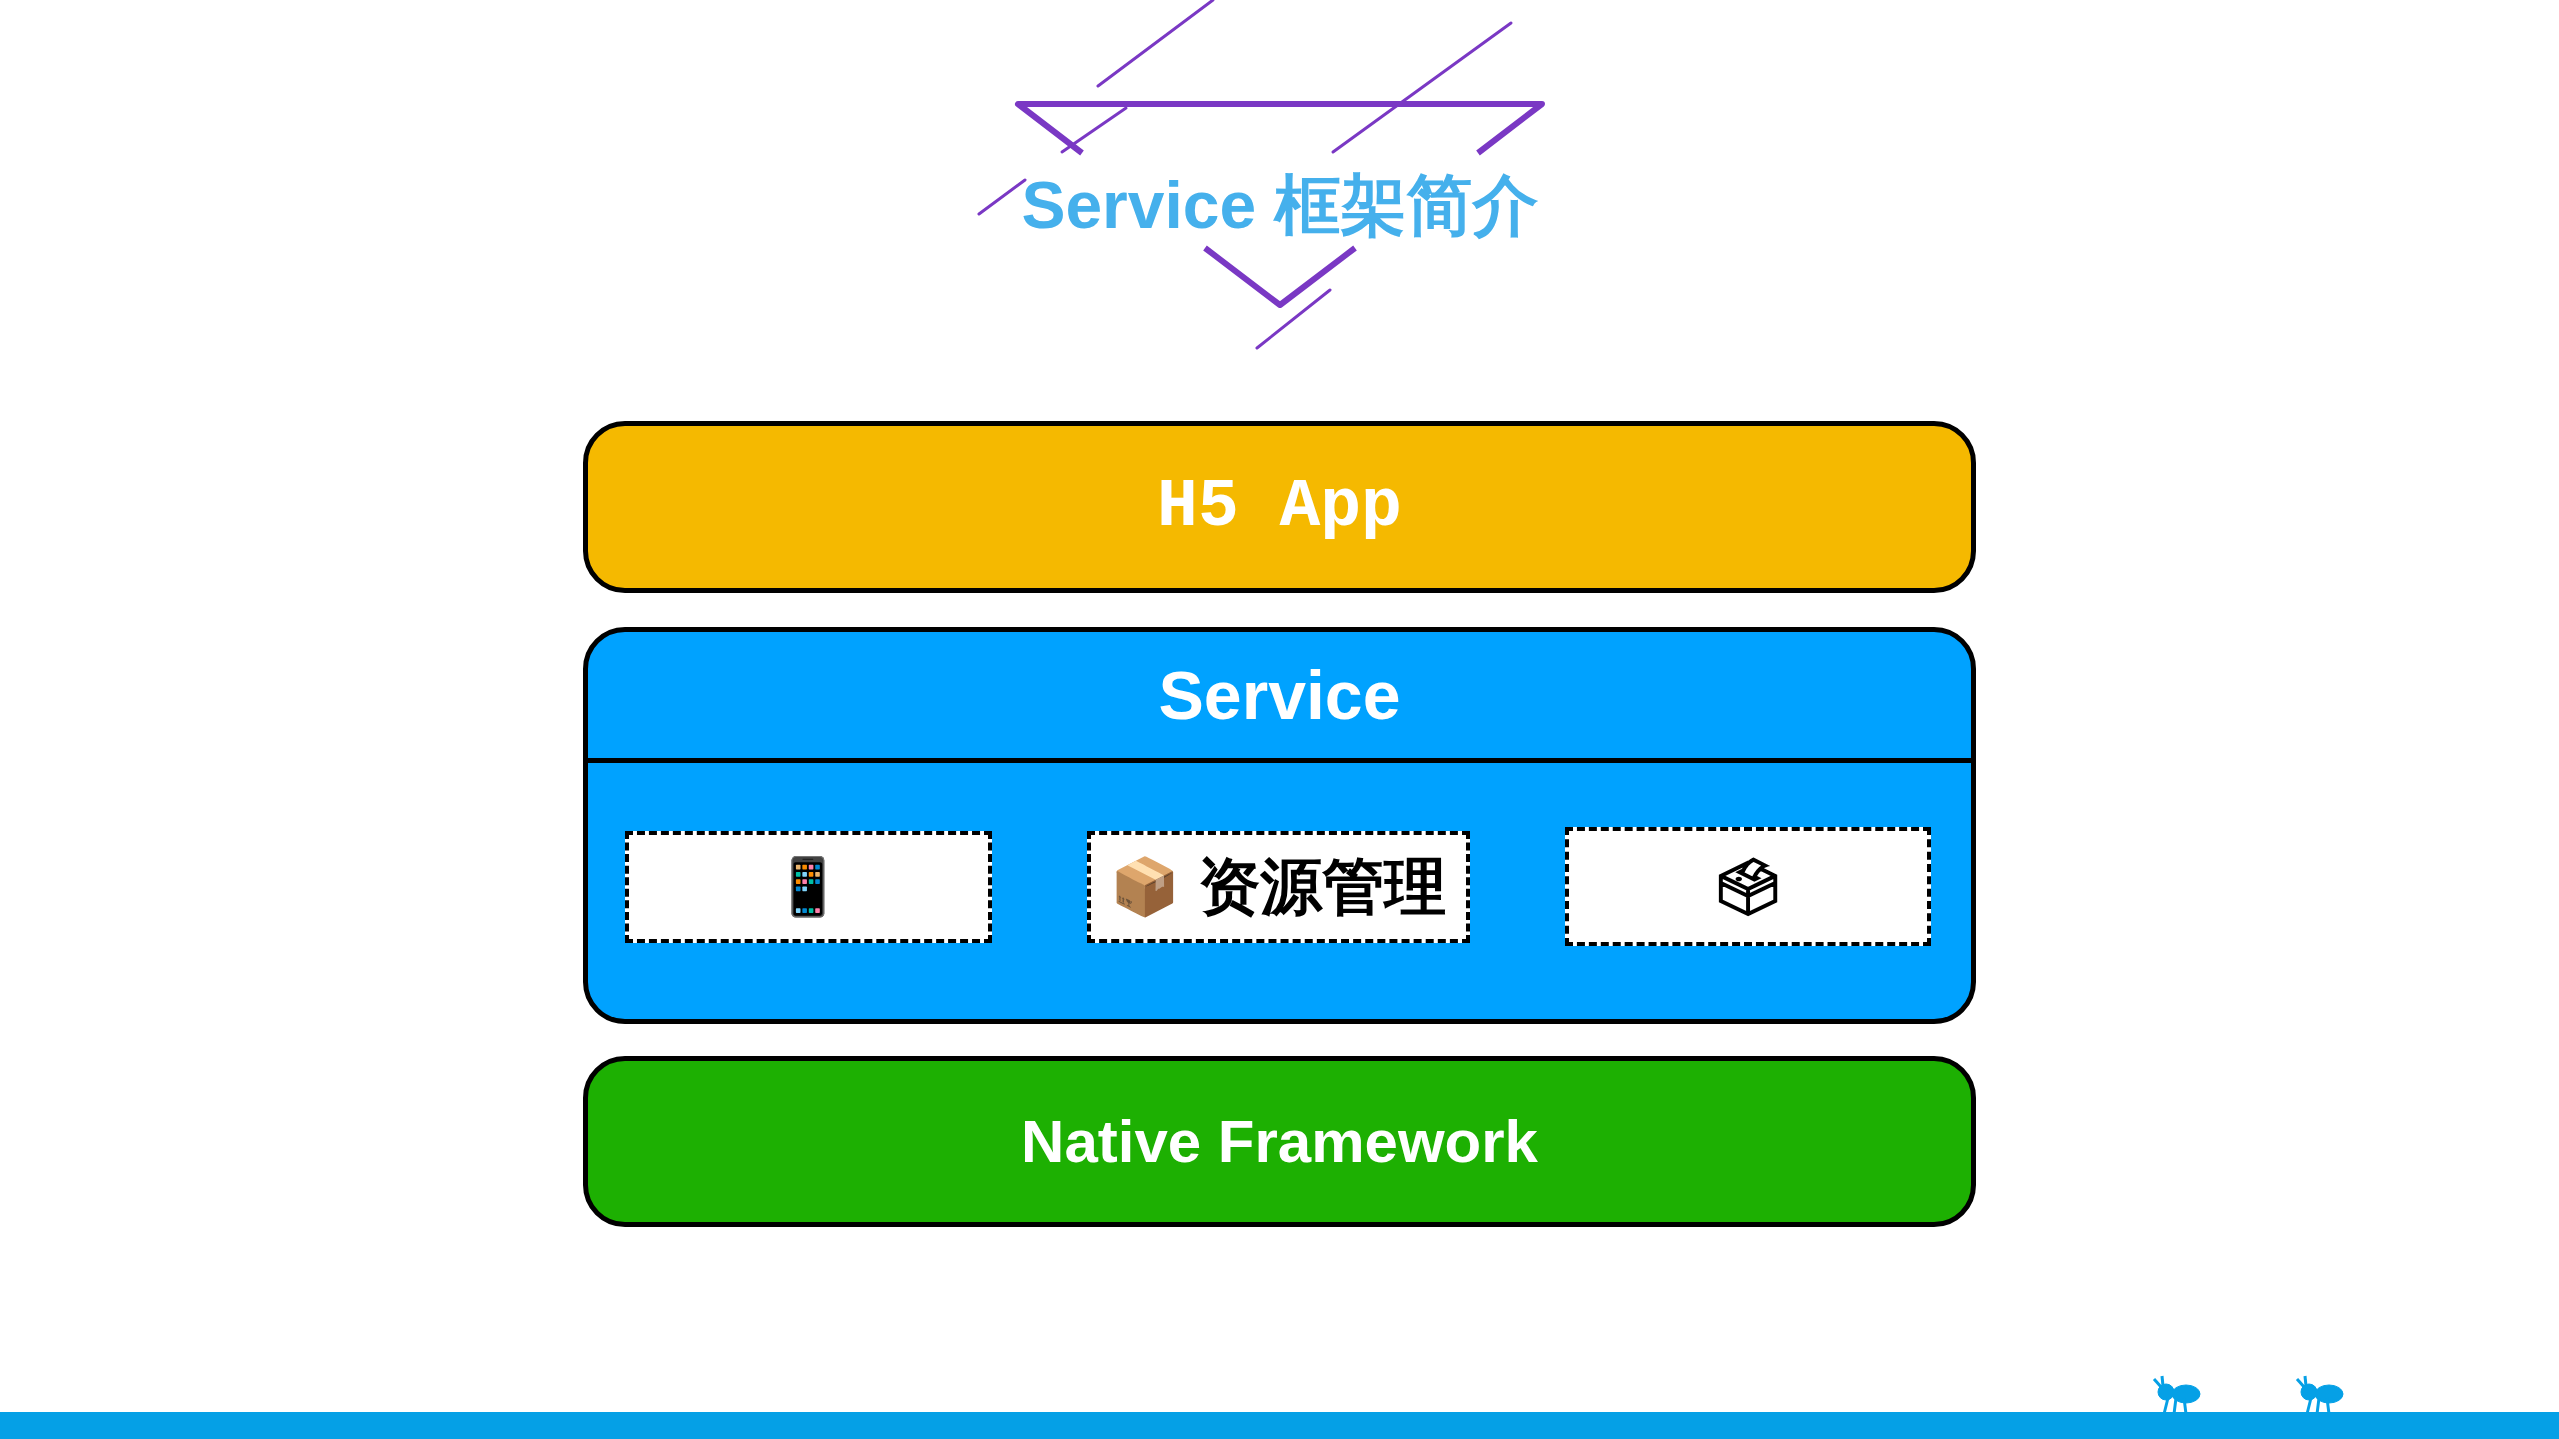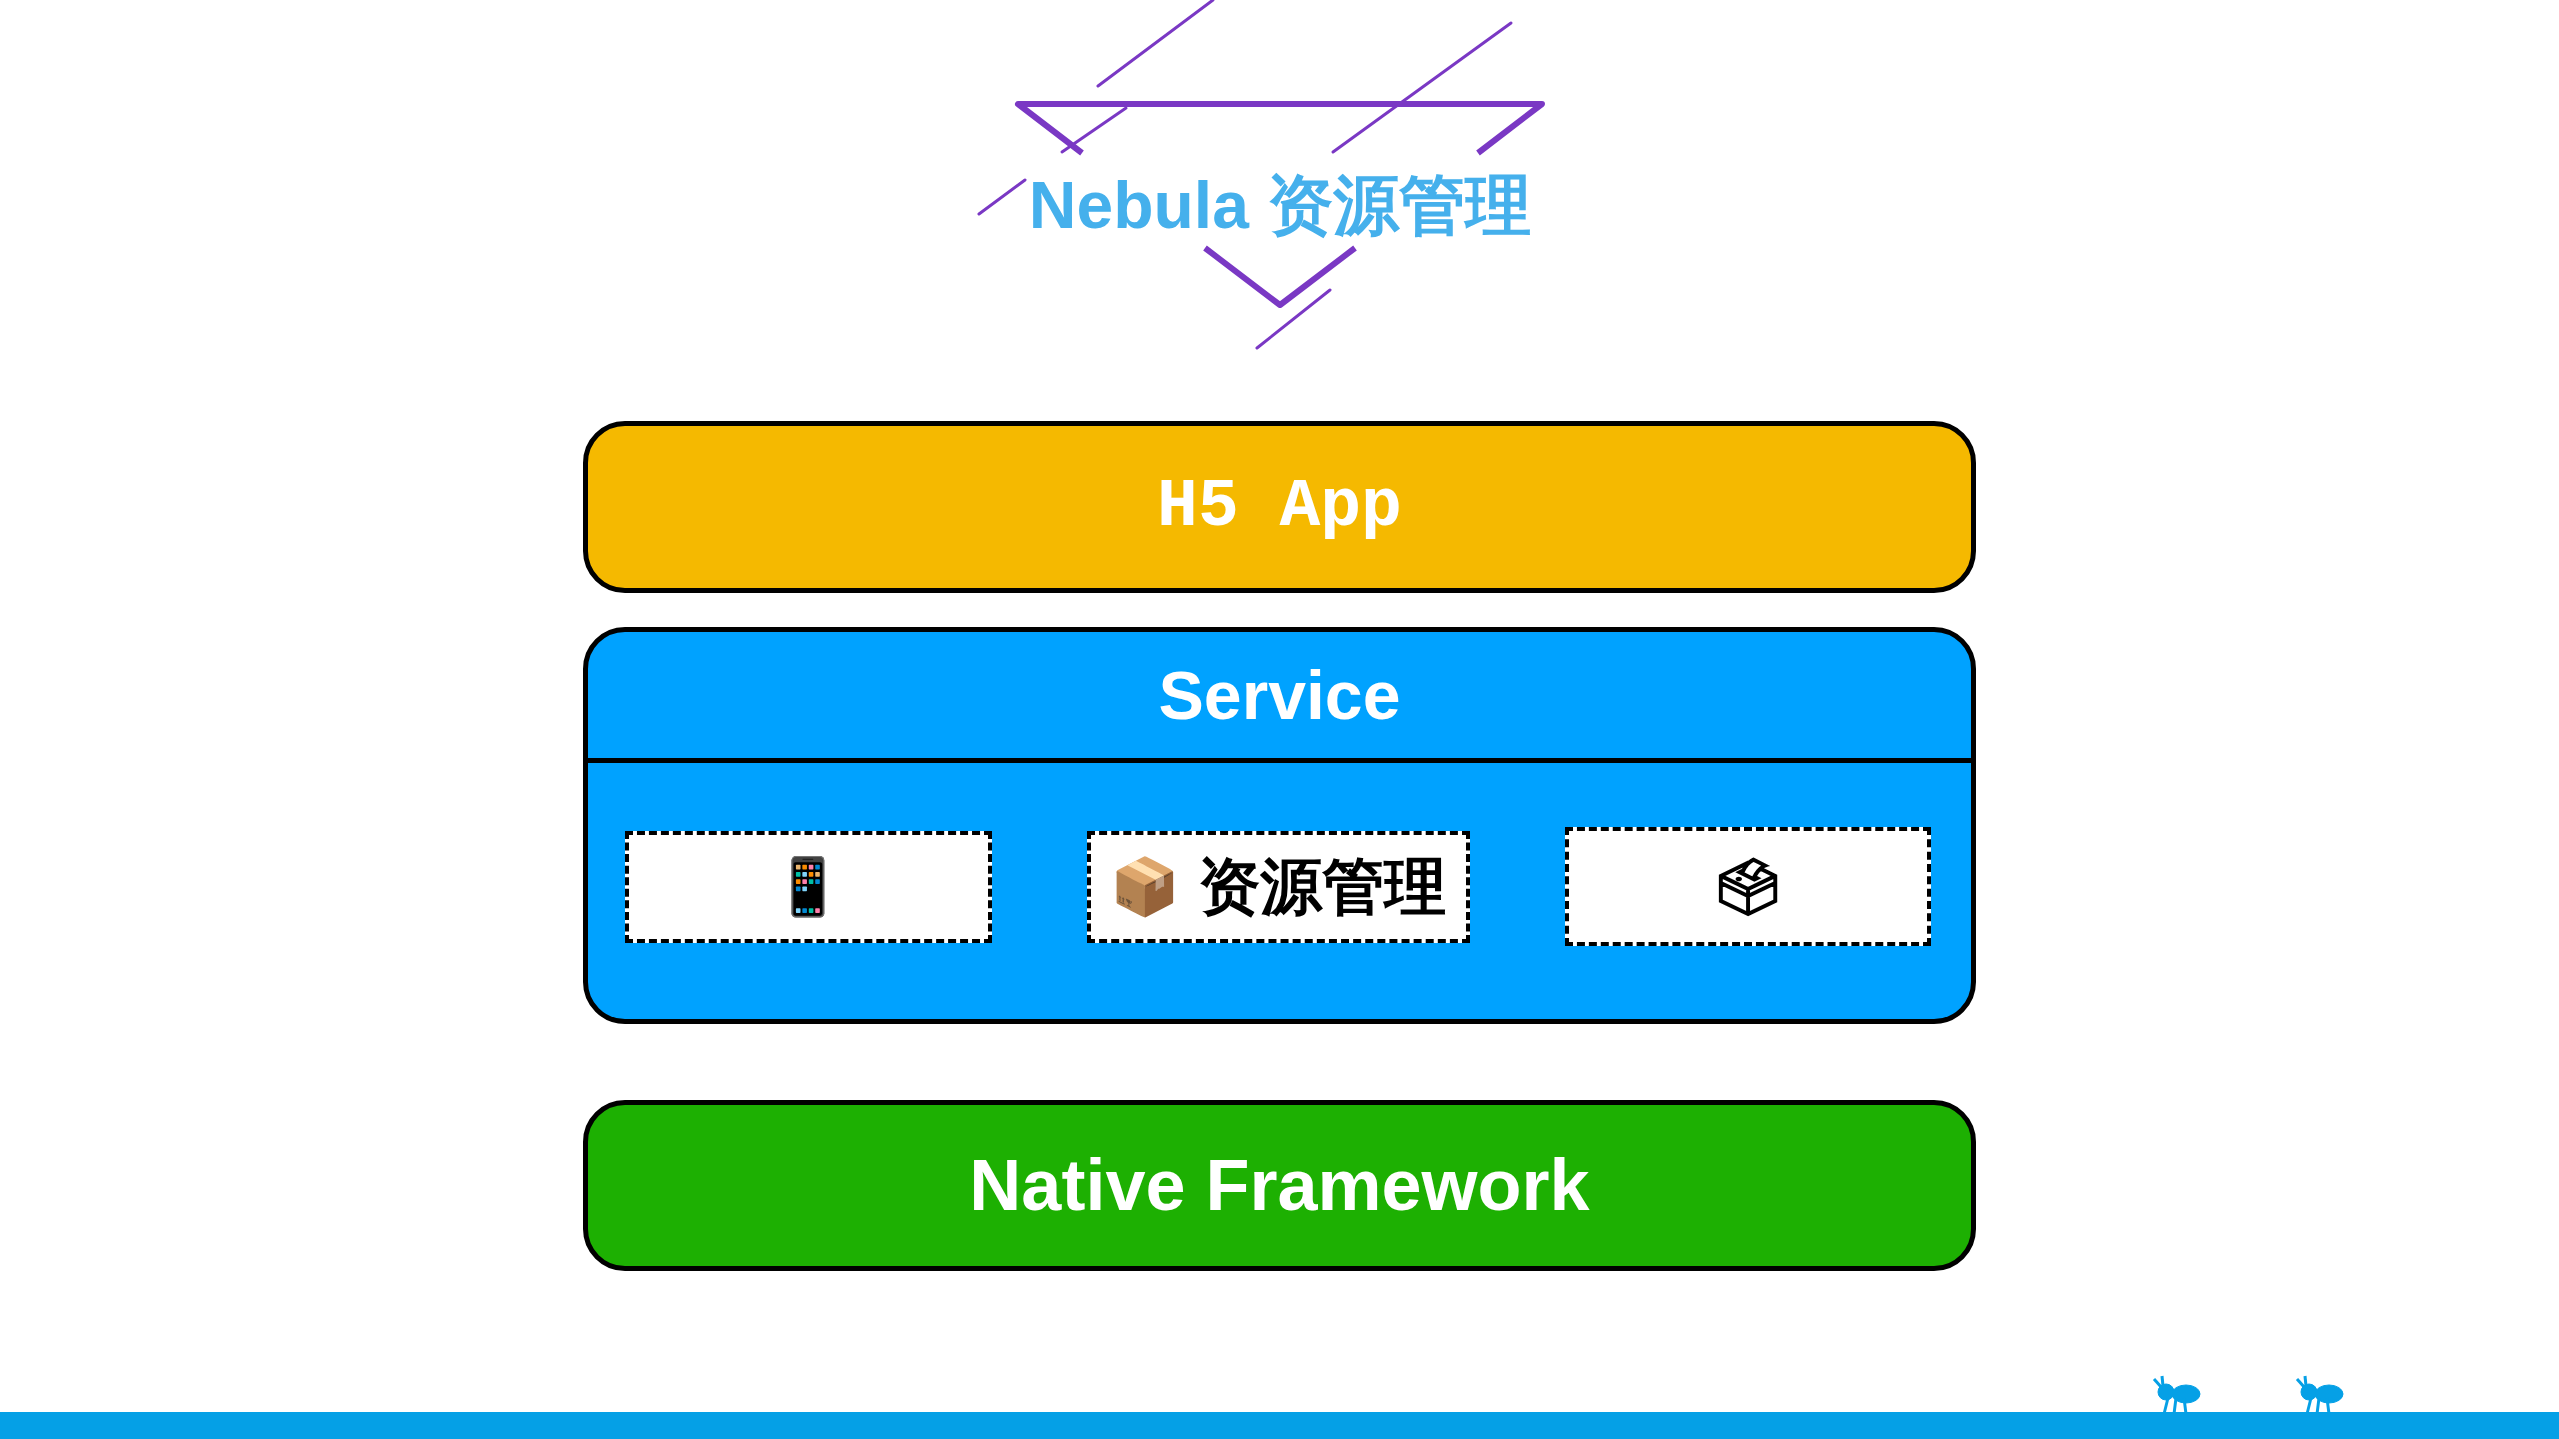--- a/index.html
+++ b/index.html
@@ -3,21 +3,21 @@
 <meta charset="utf-8">
 <style>
   html, body { margin:0; padding:0; }
   body { width:2559px; height:1439px; background:#ffffff; position:relative; overflow:hidden; font-family:"Liberation Sans", "DejaVu Sans", sans-serif; }
   .deco { position:absolute; left:0; top:0; }
   .title { position:absolute; left:960px; width:640px; top:160px; height:90px; text-align:center; font-size:66px; font-weight:bold; line-height:90px; color:#45b0ec; }
   .layer { position:absolute; left:583px; width:1393px; box-sizing:border-box; border:5px solid #000; border-radius:42px; color:#fff; font-weight:bold; text-align:center; }
   .h5app { top:421px; height:172px; background:#f5b900; font-size:68px; line-height:162px;font-family:Liberation Mono, monospace; }
   .service { top:627px; height:397px; background:#00a2ff; }
   .service-head { height:126px; border-bottom:5px solid #000; font-size:68px; line-height:126px; }
-  .native { top:1056px; height:171px; background:#1db002; font-size:72px; line-height:161px;margin-top:44px; }
+  .native { top:1056px; height:171px; background:#1db002; font-size:60px; line-height:161px; }
   .module { position:absolute; background:#fff; border:4px dashed #000; box-sizing:border-box; color:#000; font-size:62px; font-weight:bold; display:flex; align-items:center; justify-content:center; gap:18px; }
   .module .ico { font-size:56px; line-height:1; }
   .bottom-bar { position:absolute; left:0; top:1412px; width:2559px; height:27px; background:#05a0e6; }
   .ant { position:absolute; top:1374px; }
 </style>
 </head>
 <body>
 
 <svg class="deco" width="2559" height="360" viewBox="0 0 2559 360">
   <g stroke="#7a38c4" stroke-width="3" fill="none" stroke-linecap="round">
@@ -26,21 +26,21 @@
     <line x1="1062" y1="152" x2="1126" y2="108"></line>
     <line x1="979" y1="214" x2="1025" y2="180"></line>
     <line x1="1257" y1="348" x2="1330" y2="290"></line>
   </g>
   <g stroke="#7a38c4" stroke-width="6" fill="none" stroke-linejoin="round">
     <polyline points="1082,153 1018,104 1542,104 1478,153"></polyline>
     <polyline points="1205,248 1280,305 1355,248"></polyline>
   </g>
 </svg>
 
-<div class="title">Nebula 资源管理</div>
+<div class="title">Service 框架简介</div>
 
 <div class="layer h5app">
   <span>H5 App</span>
 </div>
 
 <div class="layer service">
   <div class="service-head">Service</div>
 </div>
 
 <div class="module" style="left:625px; top:831px; width:367px; height:112px;">

